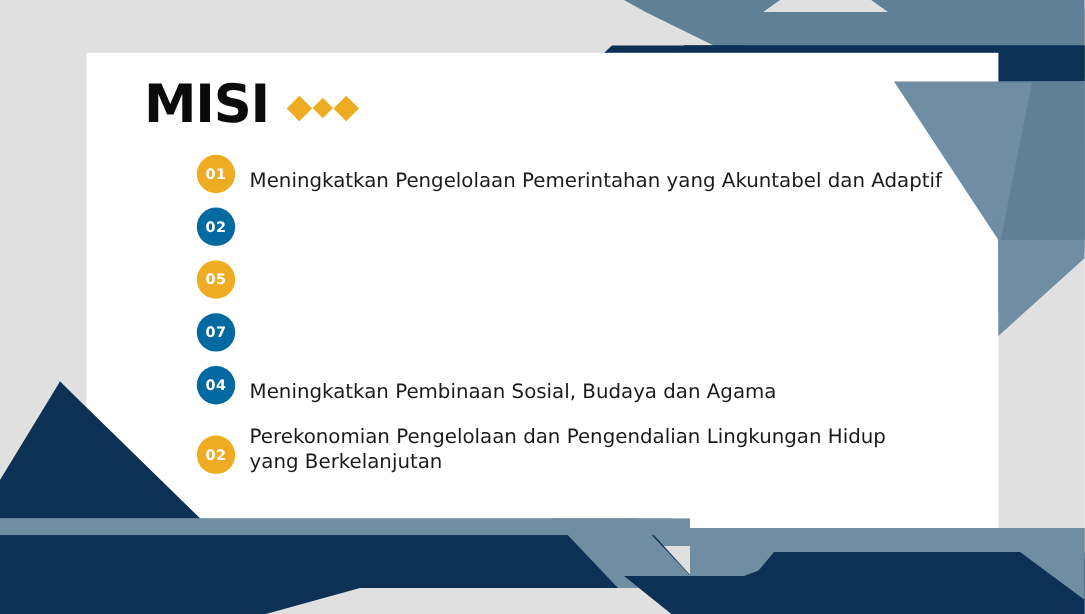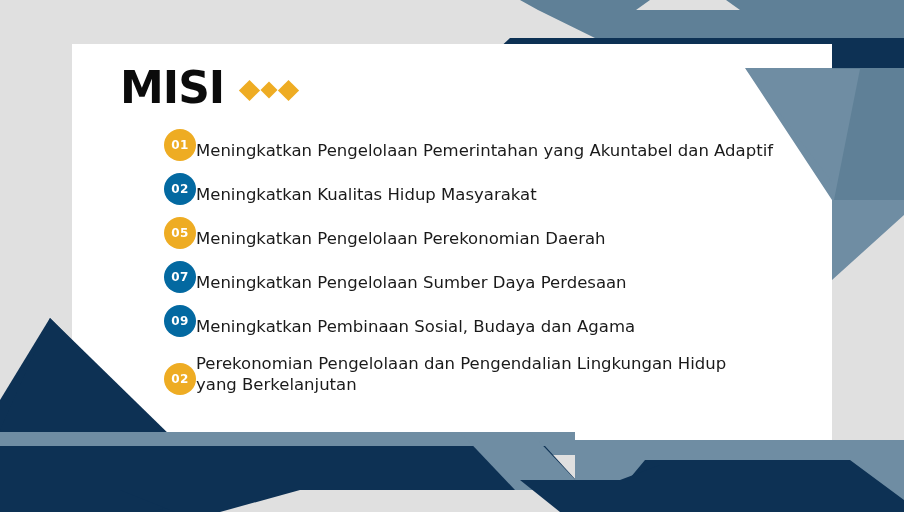--- a/index.html
+++ b/index.html
@@ -100,21 +100,21 @@
     color: #ffffff;
     font-family: "DejaVu Sans", sans-serif;
     font-weight: bold;
     font-size: 12px;
     letter-spacing: 0.3px;
     margin-top: 1px;
   }
   .badge.gold { background: #eeac23; }
   .badge.navy { background: #0369a1; }
   .mission-text {
-    margin-left: 0;
+    margin-left: 12px;
     font-family: "DejaVu Sans", sans-serif;
     font-size: 16.5px;
     color: #1a1a1a;
     line-height: 1.28;
     padding-top: 5px;
     white-space: pre-line;
   }
 </style>
 </head>
 <body>
@@ -181,36 +181,33 @@
 
     <div class="mission-list">
 
       <div class="mission-item">
         <div class="badge gold">01</div>
         <div class="mission-text">Meningkatkan Pengelolaan Pemerintahan yang Akuntabel dan Adaptif</div>
       </div>
 
       <div class="mission-item">
         <div class="badge navy">02</div>
-        <div class="mission-text">Meningkatkan Kualitas Hidup Masyarakat</div>
       </div>
 
       <div class="mission-item">
         <div class="badge gold">05</div>
-        <div class="mission-text">Meningkatkan Pengelolaan Perekonomian Daerah</div>
       </div>
 
       <div class="mission-item">
         <div class="badge navy">07</div>
-        <div class="mission-text">Meningkatkan Pengelolaan Sumber Daya Perdesaan</div>
-      </div>
-
-
-      <div class="mission-item">
-        <div class="badge navy">09</div>
+      </div>
+
+
+      <div class="mission-item">
+        <div class="badge navy">04</div>
         <div class="mission-text">Meningkatkan Pembinaan Sosial, Budaya dan Agama</div>
       </div>
 
       <div class="mission-item">
         <div class="badge gold">02</div>
         <div class="mission-text">Perekonomian Pengelolaan dan Pengendalian Lingkungan Hidup
 yang Berkelanjutan</div>
       </div>
 
     </div>

